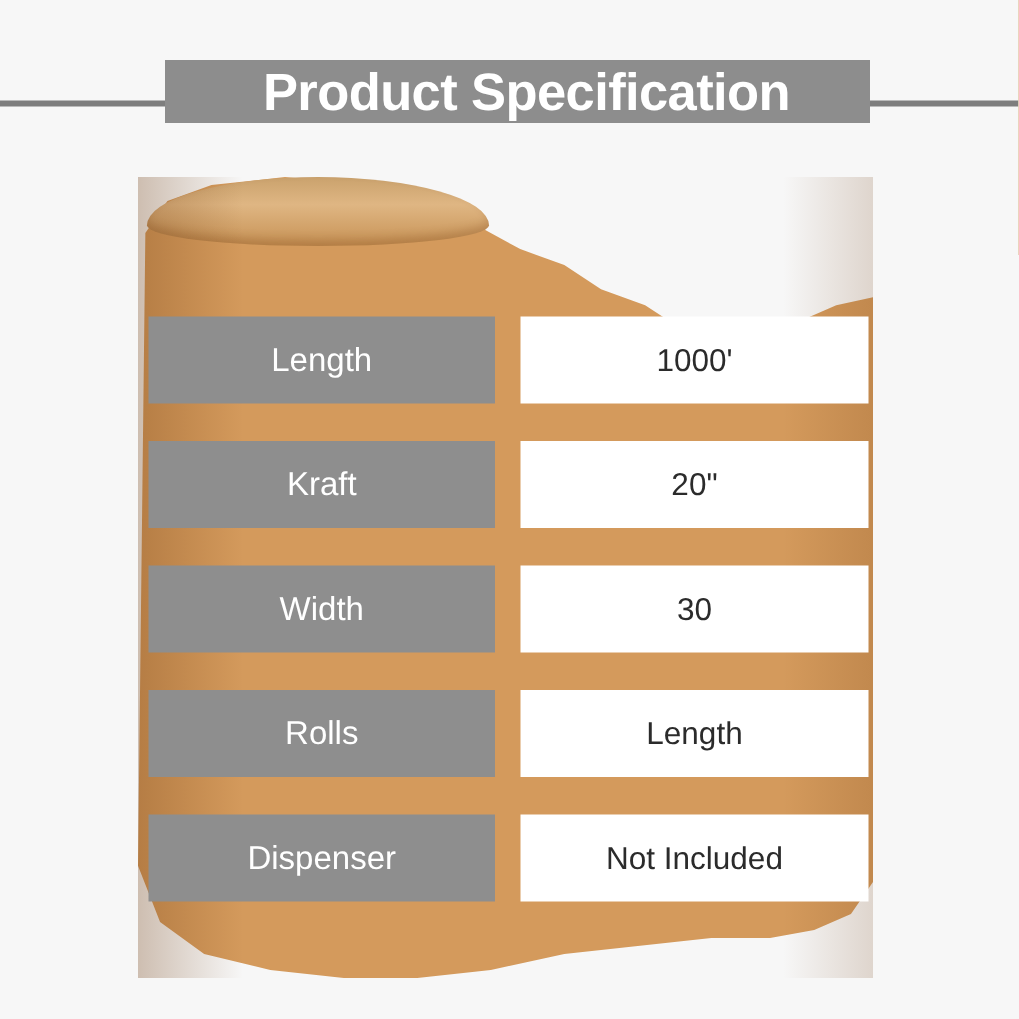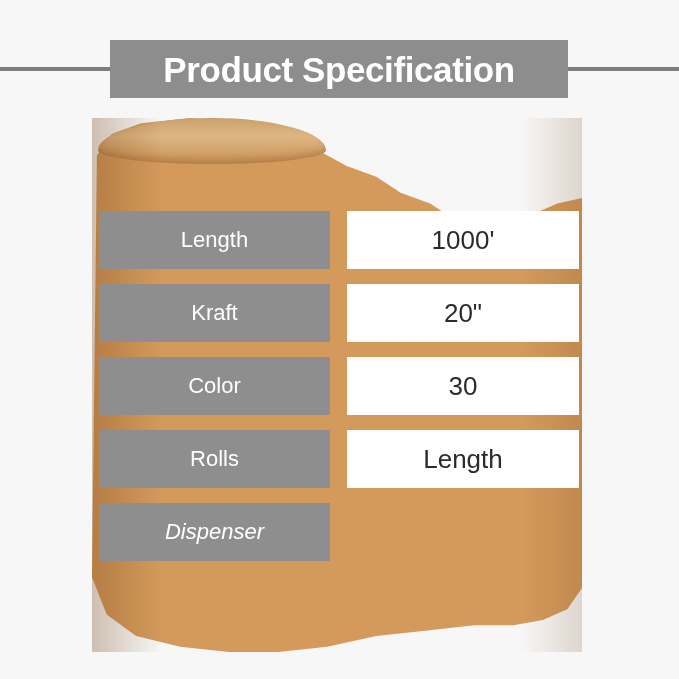--- a/index.html
+++ b/index.html
@@ -29,25 +29,26 @@
     background: #7e7e7e;
   }
   .header-rule.left  { left: 0px;   width: 112px; }
   .header-rule.right { left: 566px; width: 113px; }
 
   .title-banner {
     position: absolute;
     left: 110px;
     top: 40px;
     width: 458px;
-    height: 58px;
+    height: 42px;
     background: #8d8d8d;
     display: flex;
     align-items: center;
     justify-content: center;
+    padding-left: 12px;
   }
   .title-text {
     color: #ffffff;
     font-size: 35px;
     font-weight: bold;
     letter-spacing: -0.4px;
     line-height: 1;
     white-space: nowrap;
   }
 
@@ -125,43 +126,43 @@
   
   .spec-table {
     position: absolute;
     left: 99px;
     top: 211px;
     width: 480px;
   }
   .spec-row {
     display: flex;
     height: 58px;
-    margin-bottom: 15px;
-  }
-  .spec-row:last-child { margin-bottom: 0; font-style: italic; }
+    margin-bottom: 25px;
+  }
+  .spec-row:last-child { margin-bottom: 0; }
 
   .spec-label {
     width: 231px;
     background: #8e8e8e;
     color: #ffffff;
     display: flex;
     align-items: center;
     justify-content: center;
     font-size: 22px;
     line-height: 1;
   }
   .spec-gap { width: 17px; }
   .spec-value {
     width: 232px;
     background: #ffffff;
     color: #2b2b2b;
     display: flex;
     align-items: center;
     justify-content: center;
-    font-size: 26px;
+    font-size: 21px;
     line-height: 1;
   }
 </style>
 </head>
 <body>
 
 <div class="canvas">
 
   <div class="paper">
     <div class="paper-body"></div>
@@ -184,30 +185,31 @@
       <div class="spec-value">1000'</div>
     </div>
 
     <div class="spec-row">
       <div class="spec-label">Kraft</div>
       <div class="spec-gap"></div>
       <div class="spec-value">20"</div>
     </div>
 
     <div class="spec-row">
-      <div class="spec-label">Color</div>
+      <div class="spec-label">Width</div>
       <div class="spec-gap"></div>
       <div class="spec-value">30</div>
     </div>
 
     <div class="spec-row">
       <div class="spec-label">Rolls</div>
       <div class="spec-gap"></div>
       <div class="spec-value">Length</div>
     </div>
 
     <div class="spec-row">
       <div class="spec-label">Dispenser</div>
       <div class="spec-gap"></div>
+      <div class="spec-value">Not Included</div>
     </div>
 
   </div>
 </div>
 
 </body></html>

